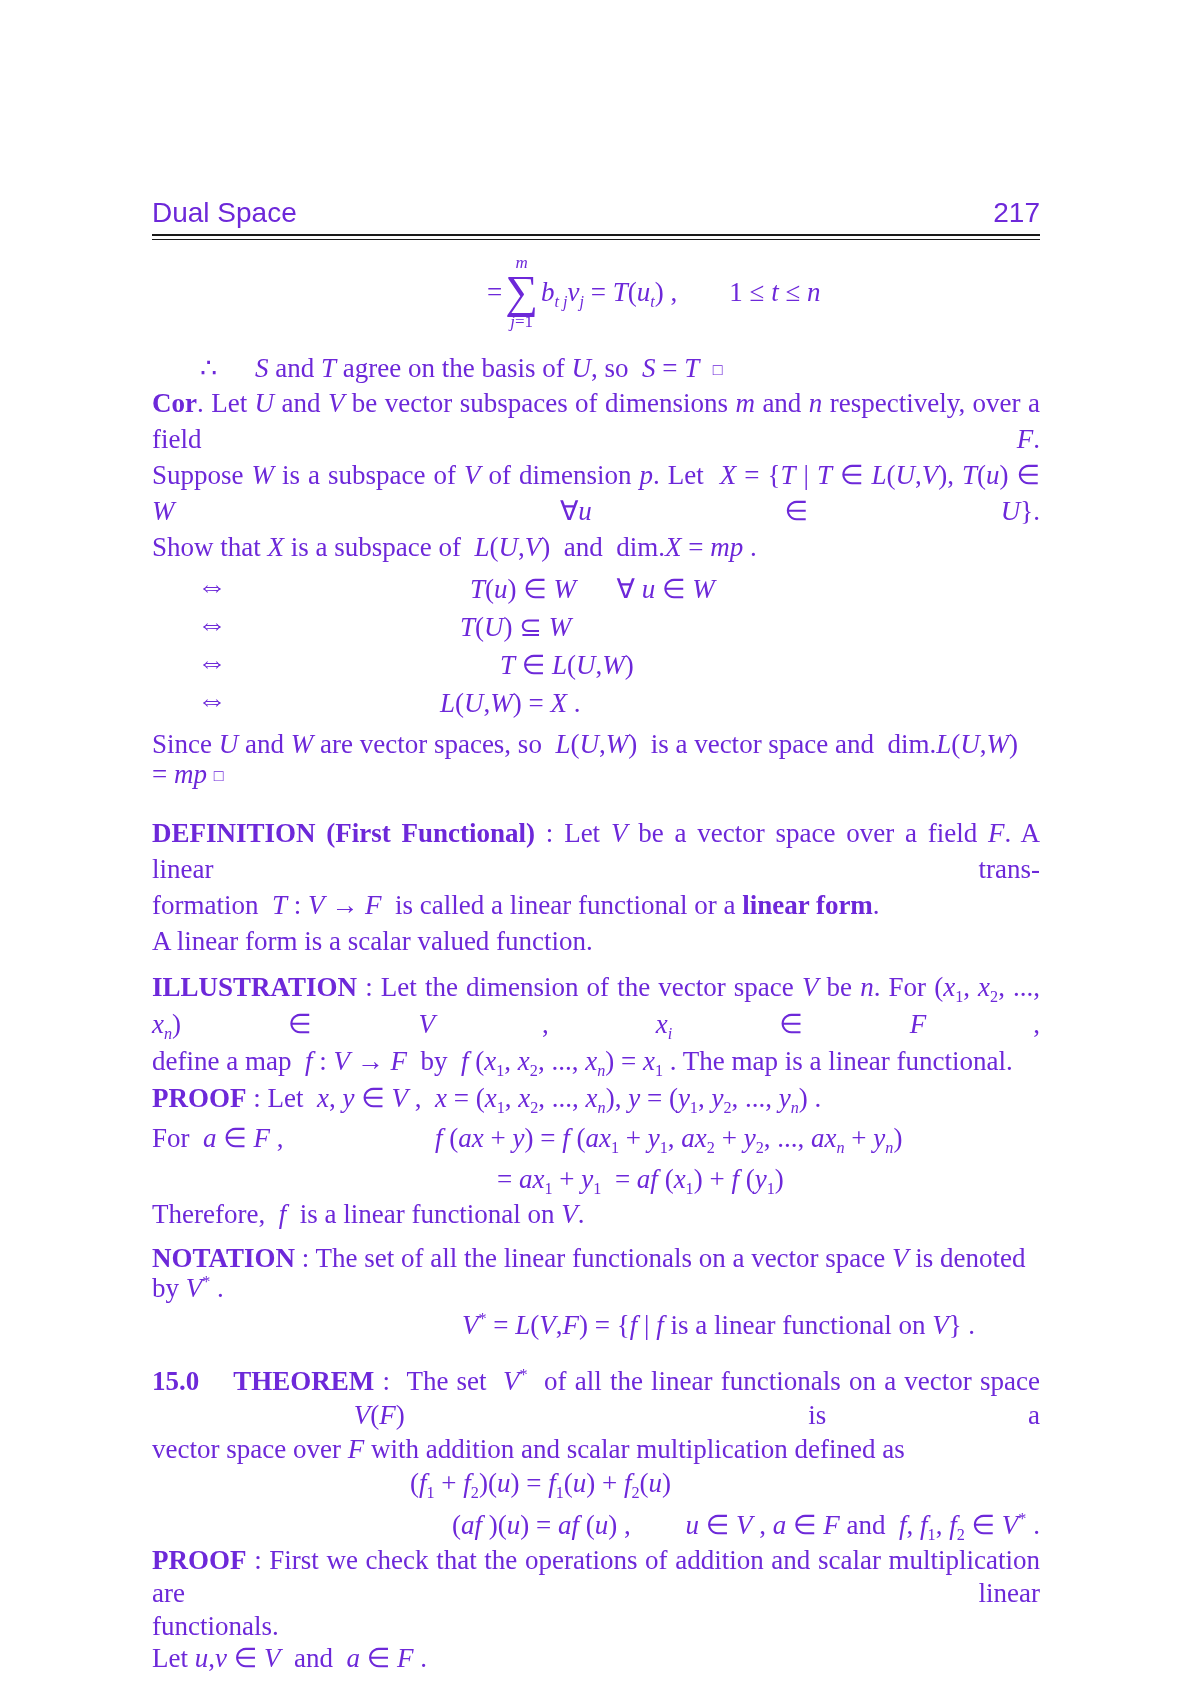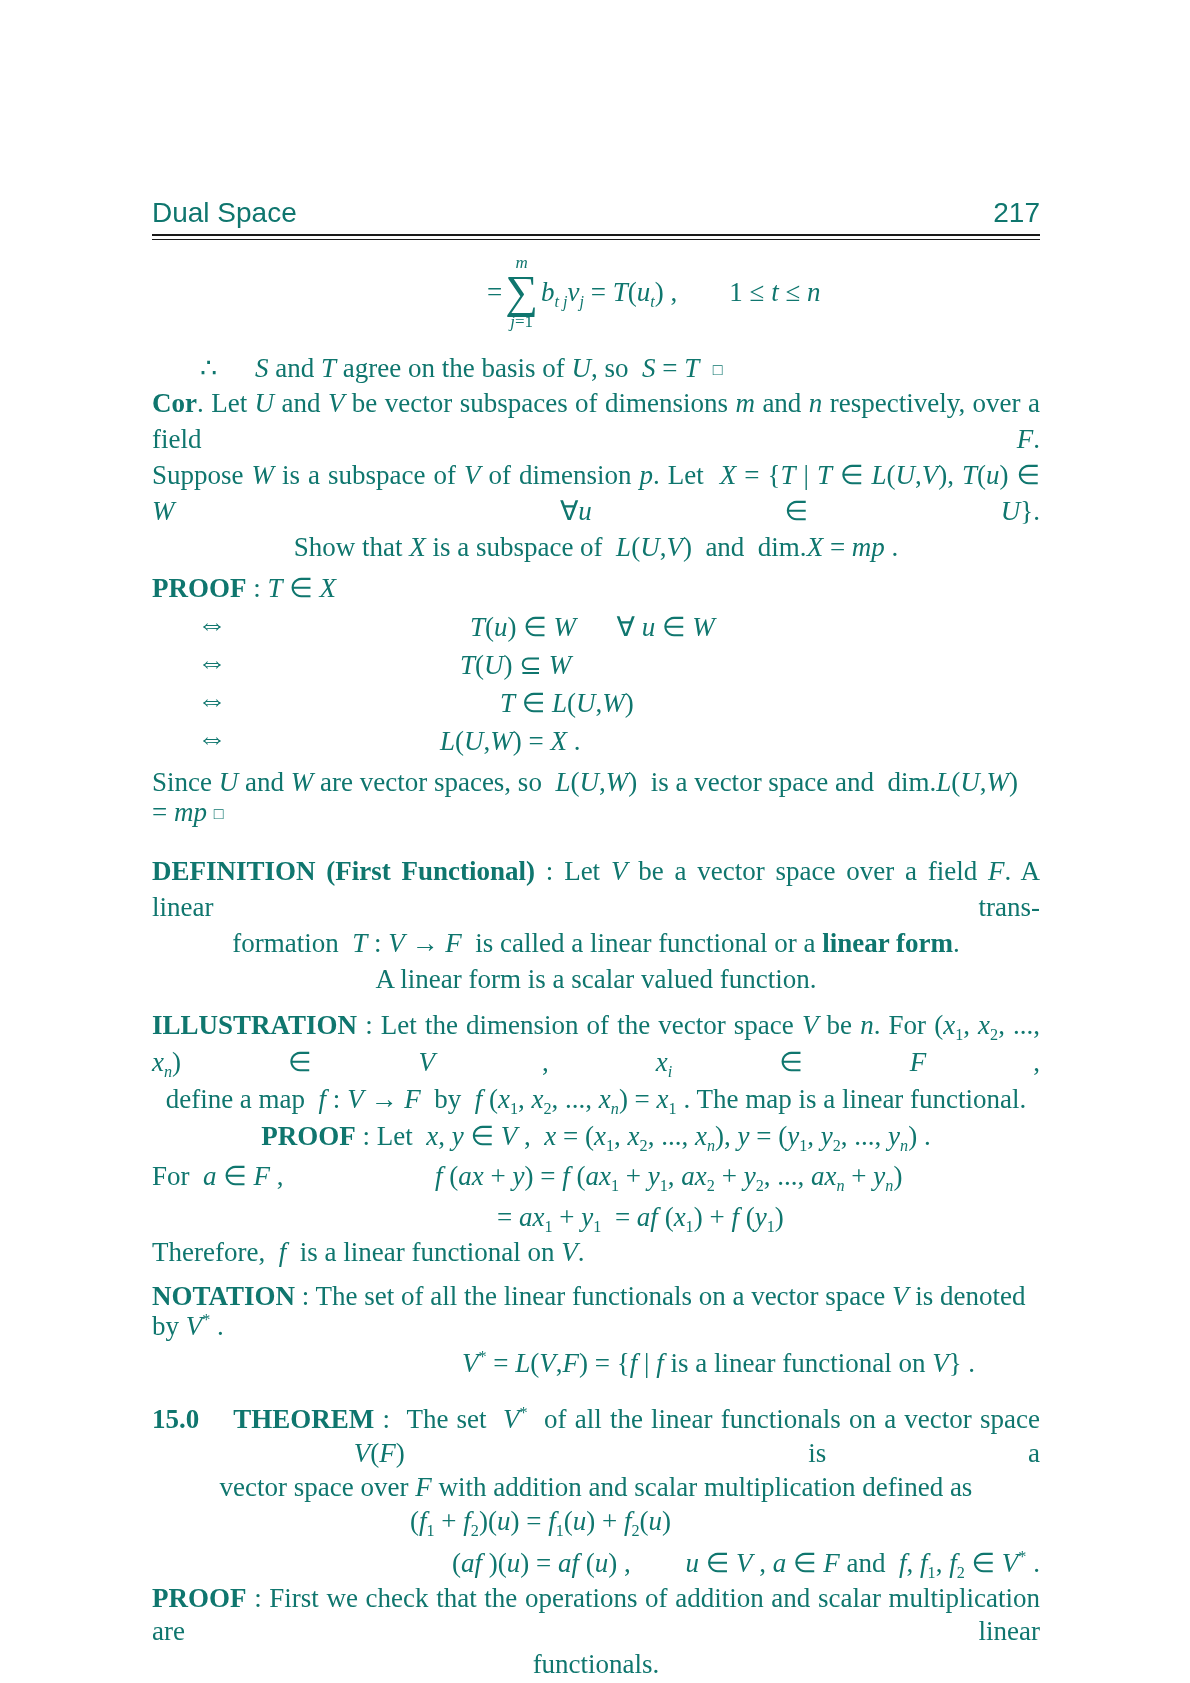--- a/index.html
+++ b/index.html
@@ -1,20 +1,20 @@
 <!DOCTYPE html>
 <html><head>
 <meta charset="utf-8">
 <style>
   html,body { margin:0; padding:0; background:#ffffff; }
   .page {
     position:relative;
     width:1190px; height:1683px;
     background:#ffffff;
-    color:#0f766e;
+    color:#6d28d9;
     font-family:"Liberation Serif", serif;
     overflow:hidden;
   }
   .pagehead {
     margin:0 150px 0 152px;
     padding-top:200px;
     display:flex; justify-content:space-between; align-items:baseline;
     font-family:"Liberation Sans", sans-serif;
     font-size:28px; line-height:26px;
   }
@@ -41,21 +41,21 @@
   .bigsum { display:inline-flex; flex-direction:column; align-items:center; margin:0 3px; }
   .sum-upper,.sum-lower { font-size:17px; line-height:17px; }
   .sigma { font-size:46px; line-height:42px; }
   .eq-cond { margin-left:52px; }
 
   .thereforeline { margin-top:22px; position:relative; height:33px; }
   .thereforeline .tsym { position:absolute; left:48px; }
   .thereforeline .ttxt { position:absolute; left:80px;margin-left:23px; }
 
   .jline  { text-align:justify; text-align-last:justify; }
-  .nline  { text-align:center; }
+  .nline  { text-align:left; }
 
   .corblock { margin-top:0; line-height:36px;font-family:Liberation Serif, serif; }
 
   .proofhead { margin-top:8px; line-height:30px; }
 
   .step { position:relative; height:28px; margin-top:10px; line-height:28px; }
   .step .arrow { position:absolute; left:45px; top:-3px; font-size:30px; }
   .step .sf { position:absolute; }
   .s1 .sf { left:318px;text-align:right; }
   .s2 .sf { left:308px; }
@@ -114,23 +114,20 @@
       <span class="tsym">∴</span>
       <span class="ttxt"><i>S</i> and <i>T</i> agree on the basis of <i>U</i>, so &nbsp;<i>S</i> = <i>T</i> &nbsp;<small>□</small></span>
     </div>
 
     <div class="corblock">
       <div class="jline"><b>Cor</b><span>. Let <i>U</i> and <i>V</i> be vector subspaces of dimensions <i>m</i> and <i>n</i> respectively, over a field <i>F</i>.</span></div>
       <div class="jline">Suppose <i>W</i> is a subspace of <i>V</i> of dimension <i>p</i>. Let &nbsp;<i>X</i> = {<i>T</i> | <i>T</i> ∈ <i>L</i>(<i>U</i>,<i>V</i>), <i>T</i>(<i>u</i>) ∈ <i>W</i> &nbsp;∀<i>u</i> ∈ <i>U</i>}.</div>
       <div class="nline">Show that <i>X</i> is a subspace of &nbsp;<i>L</i>(<i>U</i>,<i>V</i>) &nbsp;and &nbsp;dim.<i>X</i> = <i>mp</i> .</div>
     </div>
 
-    <div class="proofhead">
-      <b>PROOF</b><span> : <i>T</i> ∈ <i>X</i></span>
-    </div>
 
     <div class="step s1">
       <span class="arrow">⇔</span>
       <span class="sf"><i>T</i>(<i>u</i>) ∈ <i>W</i>&nbsp;&nbsp;&nbsp;&nbsp;&nbsp;&nbsp;∀ <i>u</i> ∈ <i>W</i></span>
     </div>
     <div class="step s2">
       <span class="arrow">⇔</span>
       <span class="sf"><i>T</i>(<i>U</i>) ⊆ <i>W</i></span>
     </div>
     <div class="step s3">

